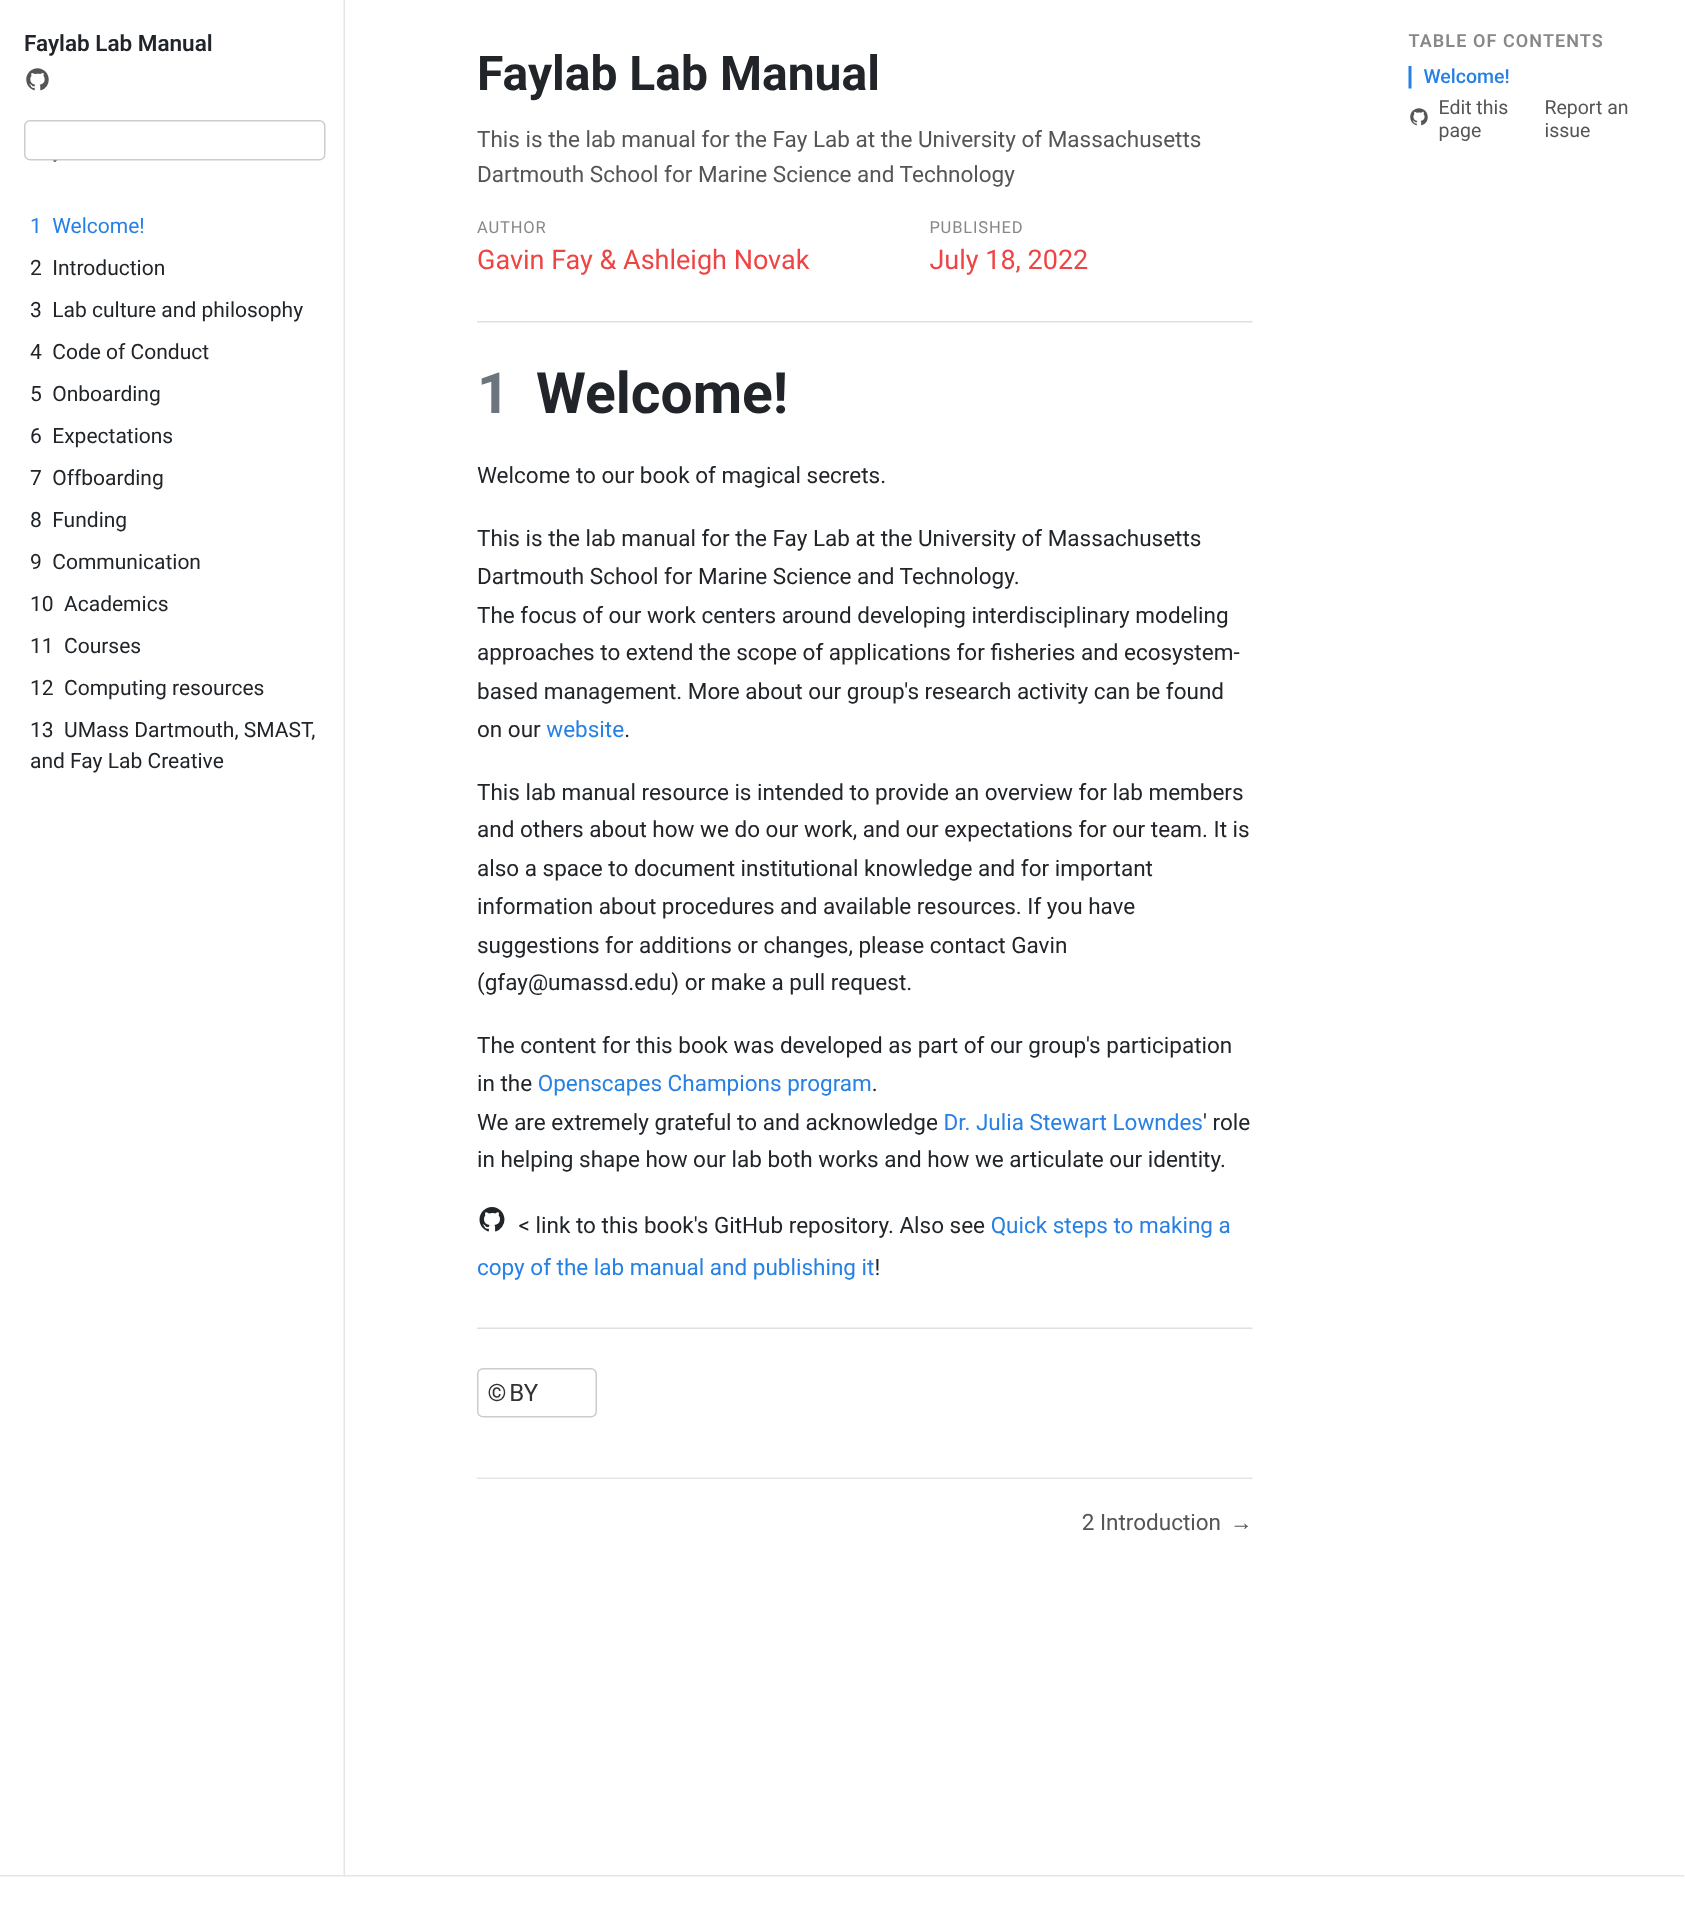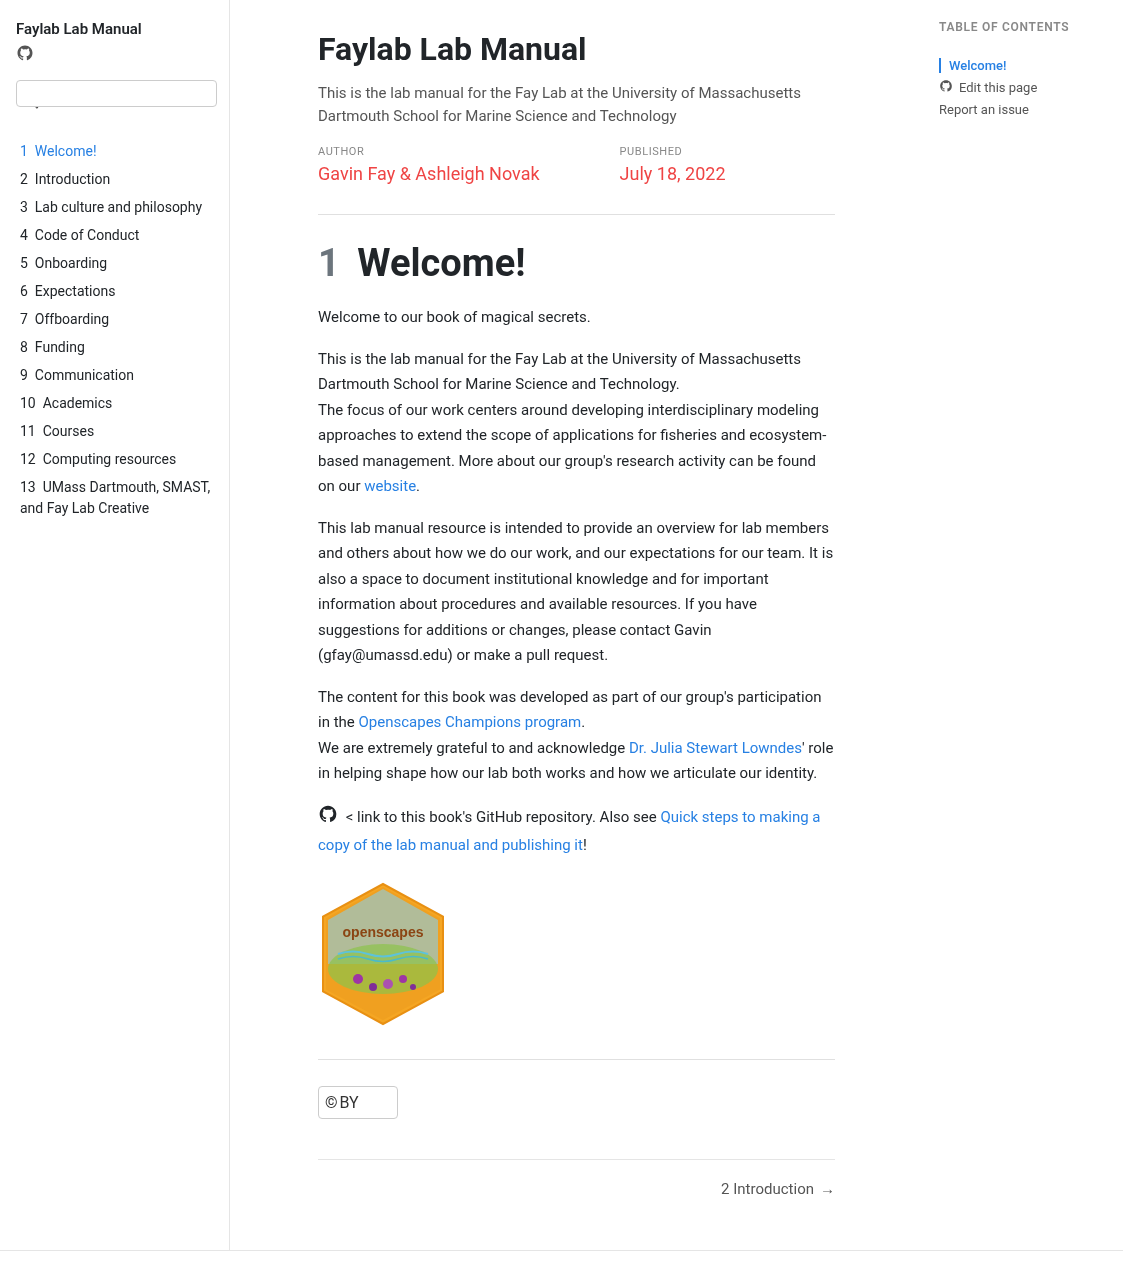--- a/index.html
+++ b/index.html
@@ -244,21 +244,21 @@
       padding: 20px 16px;
       font-size: 13px;
     }
 
     .toc-title {
       font-size: 12px;
       font-weight: 600;
       text-transform: uppercase;
       letter-spacing: 0.06em;
       color: #888;
-      margin-bottom: 24px;
+      margin-bottom: 10px;
     }
 
     .toc-list {
       list-style: none;
     }
 
     .toc-list li {
       margin-bottom: 6px;
     }
 
@@ -267,21 +267,21 @@
       text-decoration: none;
       border-left: 2px solid #2780e3;
       padding-left: 8px;
       display: block;
       font-weight: 500;
     }
 
     .toc-actions {
       margin-top: 4px;
       display: flex;
-      flex-direction: column;
+      flex-direction: row;
       gap: 6px;
     }
 
     .toc-action-link {
       color: #555;
       text-decoration: none;
       font-size: 13px;
       display: flex;
       align-items: center;
       gap: 6px;
@@ -400,44 +400,20 @@
 
     <p class="content-text">
       <span class="github-inline-icon">
         <svg width="20" height="20" viewBox="0 0 24 24" fill="currentColor">
           <path d="M12 2C6.477 2 2 6.484 2 12.017c0 4.425 2.865 8.18 6.839 9.504.5.092.682-.217.682-.483 0-.237-.008-.868-.013-1.703-2.782.605-3.369-1.343-3.369-1.343-.454-1.158-1.11-1.466-1.11-1.466-.908-.62.069-.608.069-.608 1.003.07 1.531 1.032 1.531 1.032.892 1.53 2.341 1.088 2.91.832.092-.647.35-1.088.636-1.338-2.22-.253-4.555-1.113-4.555-4.951 0-1.093.39-1.988 1.029-2.688-.103-.253-.446-1.272.098-2.65 0 0 .84-.27 2.75 1.026A9.564 9.564 0 0112 6.844c.85.004 1.705.115 2.504.337 1.909-1.296 2.747-1.027 2.747-1.027.546 1.379.202 2.398.1 2.651.64.7 1.028 1.595 1.028 2.688 0 3.848-2.339 4.695-4.566 4.943.359.309.678.92.678 1.855 0 1.338-.012 2.419-.012 2.747 0 .268.18.58.688.482A10.019 10.019 0 0022 12.017C22 6.484 17.522 2 12 2z"></path>
         </svg>
       </span>
       <span>&lt; link to this book's GitHub repository. Also see </span><a href="#">Quick steps to making a copy of the lab manual and publishing it</a><span>!</span>
     </p>
 
-    <div class="openscapes-img-container">
-      
-      <svg class="hex-logo" viewBox="0 0 130 150" xmlns="http://www.w3.org/2000/svg">
-
-        <polygon points="65,5 125,37.5 125,112.5 65,145 5,112.5 5,37.5" fill="#F5A623" stroke="#E89013" stroke-width="2"></polygon>
-
-        <polygon points="65,8 122,39.5 122,110.5 65,141 8,110.5 8,39.5" fill="#F0A020"></polygon>
-
-        <polygon points="65,10 120,41 120,85 10,85 10,41" fill="#87CEEB" opacity="0.6"></polygon>
-
-        <ellipse cx="65" cy="90" rx="55" ry="25" fill="#8BC34A" opacity="0.7"></ellipse>
-
-        <circle cx="40" cy="100" r="5" fill="#9C27B0" opacity="0.9"></circle>
-        <circle cx="55" cy="108" r="4" fill="#7B1FA2" opacity="0.9"></circle>
-        <circle cx="70" cy="105" r="5" fill="#AB47BC" opacity="0.9"></circle>
-        <circle cx="85" cy="100" r="4" fill="#9C27B0" opacity="0.9"></circle>
-        <circle cx="95" cy="108" r="3" fill="#7B1FA2" opacity="0.9"></circle>
-
-        <text x="65" y="58" text-anchor="middle" font-size="14" font-weight="bold" fill="#8B4513" font-family="Arial, sans-serif">openscapes</text>
-
-        <path d="M 20 75 Q 35 70 50 75 Q 65 80 80 75 Q 95 70 110 75" stroke="#4FC3F7" stroke-width="2" fill="none" opacity="0.8"></path>
-        <path d="M 20 80 Q 35 75 50 80 Q 65 85 80 80 Q 95 75 110 80" stroke="#29B6F6" stroke-width="1.5" fill="none" opacity="0.7"></path>
-      </svg>
-    </div>
 
 
     <hr class="section-divider">
 
     <div class="cc-section">
       <div class="cc-badge">
         <span class="cc-badge-icon">©</span>
         <span class="cc-badge-icon">BY</span>
       </div>
     </div>

